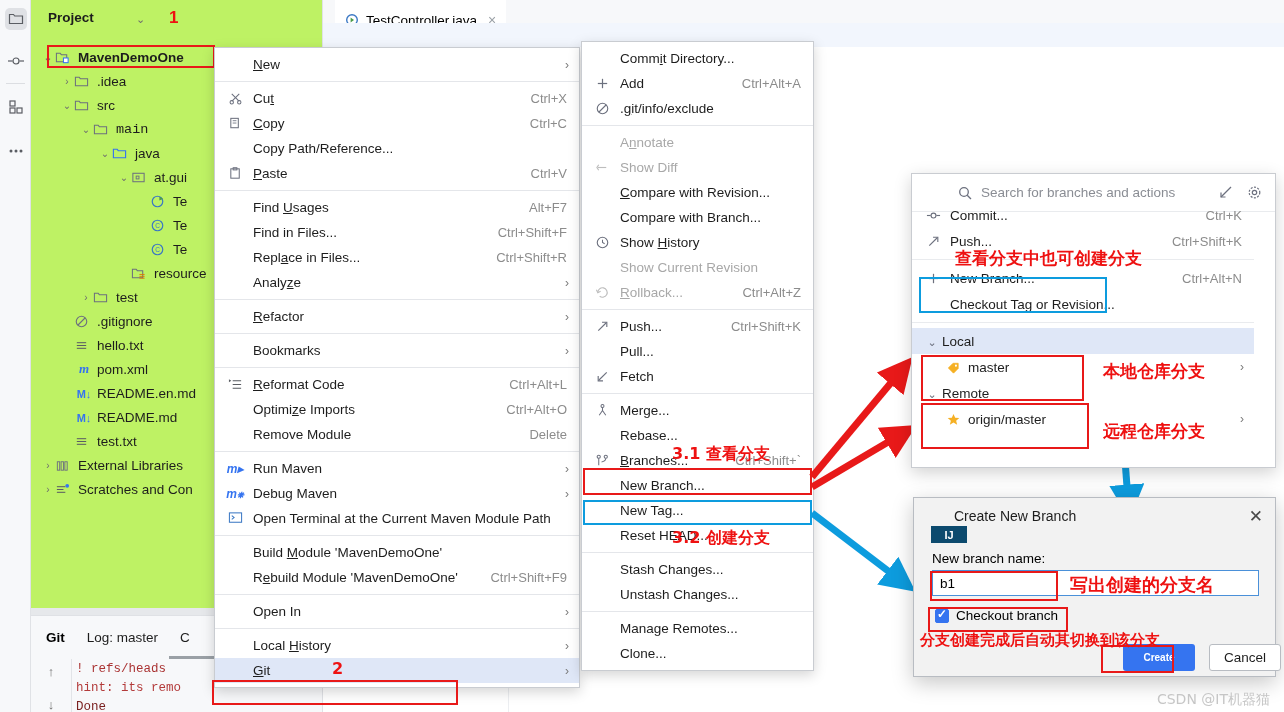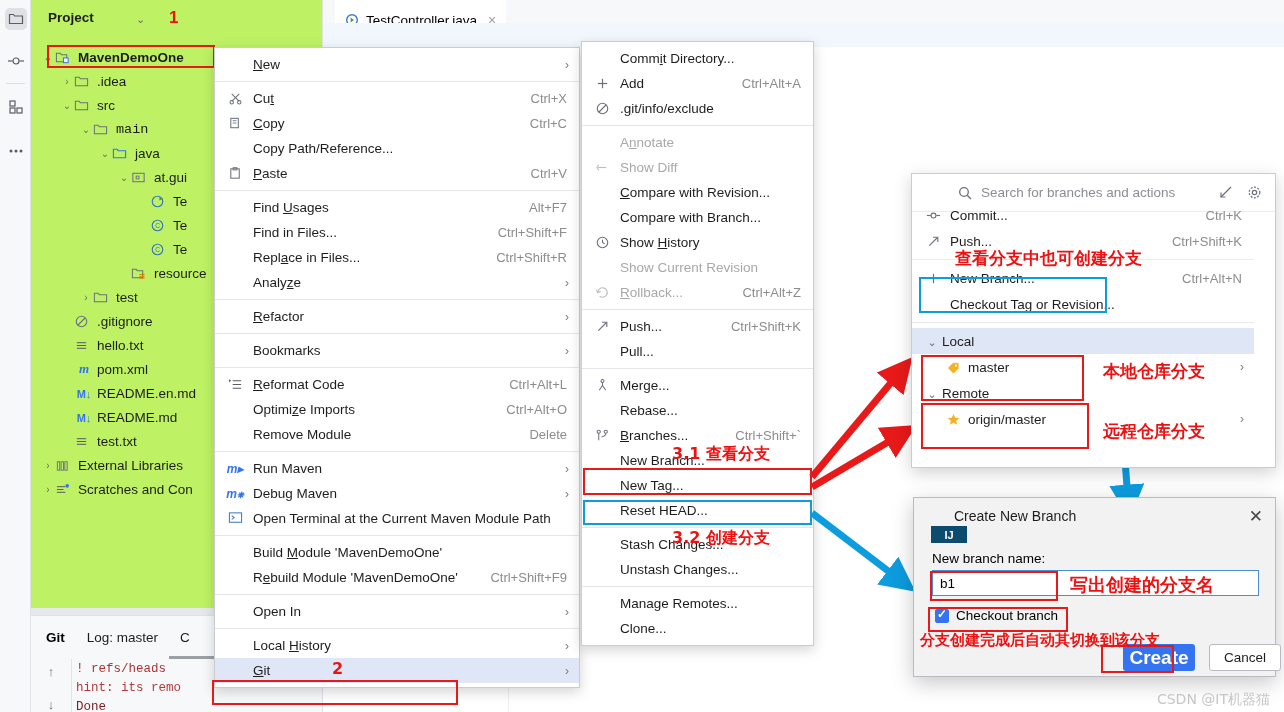--- a/index.html
+++ b/index.html
@@ -129,21 +129,21 @@
      font-size:13.5px;}
   #dlg-cb1 { position:absolute; left:21px; top:110px; display:flex; align-items:center; gap:7px; font-size:13.5px;}
   #dlg-cb2 { position:absolute; left:190px; top:110px; display:flex; align-items:center; gap:7px;
      font-size:13.5px; color:#a8a8a8;}
   .cbx { width:14px; height:14px; border:1px solid #8a8d94; background:#fff; border-radius:2px;
      display:inline-block; position:relative;}
   .cbx.on { background:#3574f0; border-color:#3574f0; }
   .cbx.on:after { content:"✓"; position:absolute; left:1px; top:-3px; color:#fff; font-size:12px; font-weight:bold;}
   .cbx.dis { background:#f0f0f0; border-color:#cdcdcd; }
   #btn-create { position:absolute; left:209px; top:146px; width:72px; height:27px;
-     background:#3574f0; color:#fff; font-size:19px; font-weight:bold; display:flex;
+     background:#3574f0; color:#fff; font-size:10px; font-weight:bold; display:flex;
      align-items:center; justify-content:center; border-radius:3px;}
   #btn-cancel { position:absolute; left:295px; top:146px; width:72px; height:27px;
      background:#fff; color:#1d1d1d; font-size:13.5px; border:1px solid #b8bcc2;
      display:flex; align-items:center; justify-content:center; border-radius:3px;}
 
   #watermark { position:absolute; right:14px; bottom:3px; color:#c6c6c6; font-size:14px;
      font-family:"DejaVu Sans", sans-serif;}
 
   svg { display:block; }
 </style>
@@ -615,20 +615,29 @@
           <svg width="15" height="15" viewBox="0 0 16 16">
             <line x1="3.5" y1="12.5" x2="12" y2="4" stroke="#6c707e" stroke-width="1.2"></line>
             <path d="M7.5 3.4 L12.6 3.4 L12.6 8.5" fill="none" stroke="#6c707e" stroke-width="1.2"></path>
           </svg>
         </span>
         <span>Push...</span>
         <span class="sc flush">Ctrl+Shift+K</span>
       </div>
       <div class="mi">
         <span>Pull...</span>
+      </div>
+      <div class="mi">
+        <span class="ic">
+          <svg width="15" height="15" viewBox="0 0 16 16">
+            <line x1="12.5" y1="3.5" x2="4" y2="12" stroke="#6c707e" stroke-width="1.2"></line>
+            <path d="M8.5 12.6 L3.4 12.6 L3.4 7.5" fill="none" stroke="#6c707e" stroke-width="1.2"></path>
+          </svg>
+        </span>
+        <span>Fetch</span>
       </div>
       <div class="msep"></div>
       <div class="mi">
         <span class="ic">
           <svg width="15" height="15" viewBox="0 0 16 16">
             <circle cx="8" cy="3.2" r="1.6" fill="none" stroke="#6c707e" stroke-width="1.1"></circle>
             <path d="M8 4.8 L8 8 M8 8 L4.5 13 M8 8 L11.5 13" fill="none" stroke="#6c707e" stroke-width="1.1"></path>
           </svg>
         </span>
         <span>Merge...</span>

